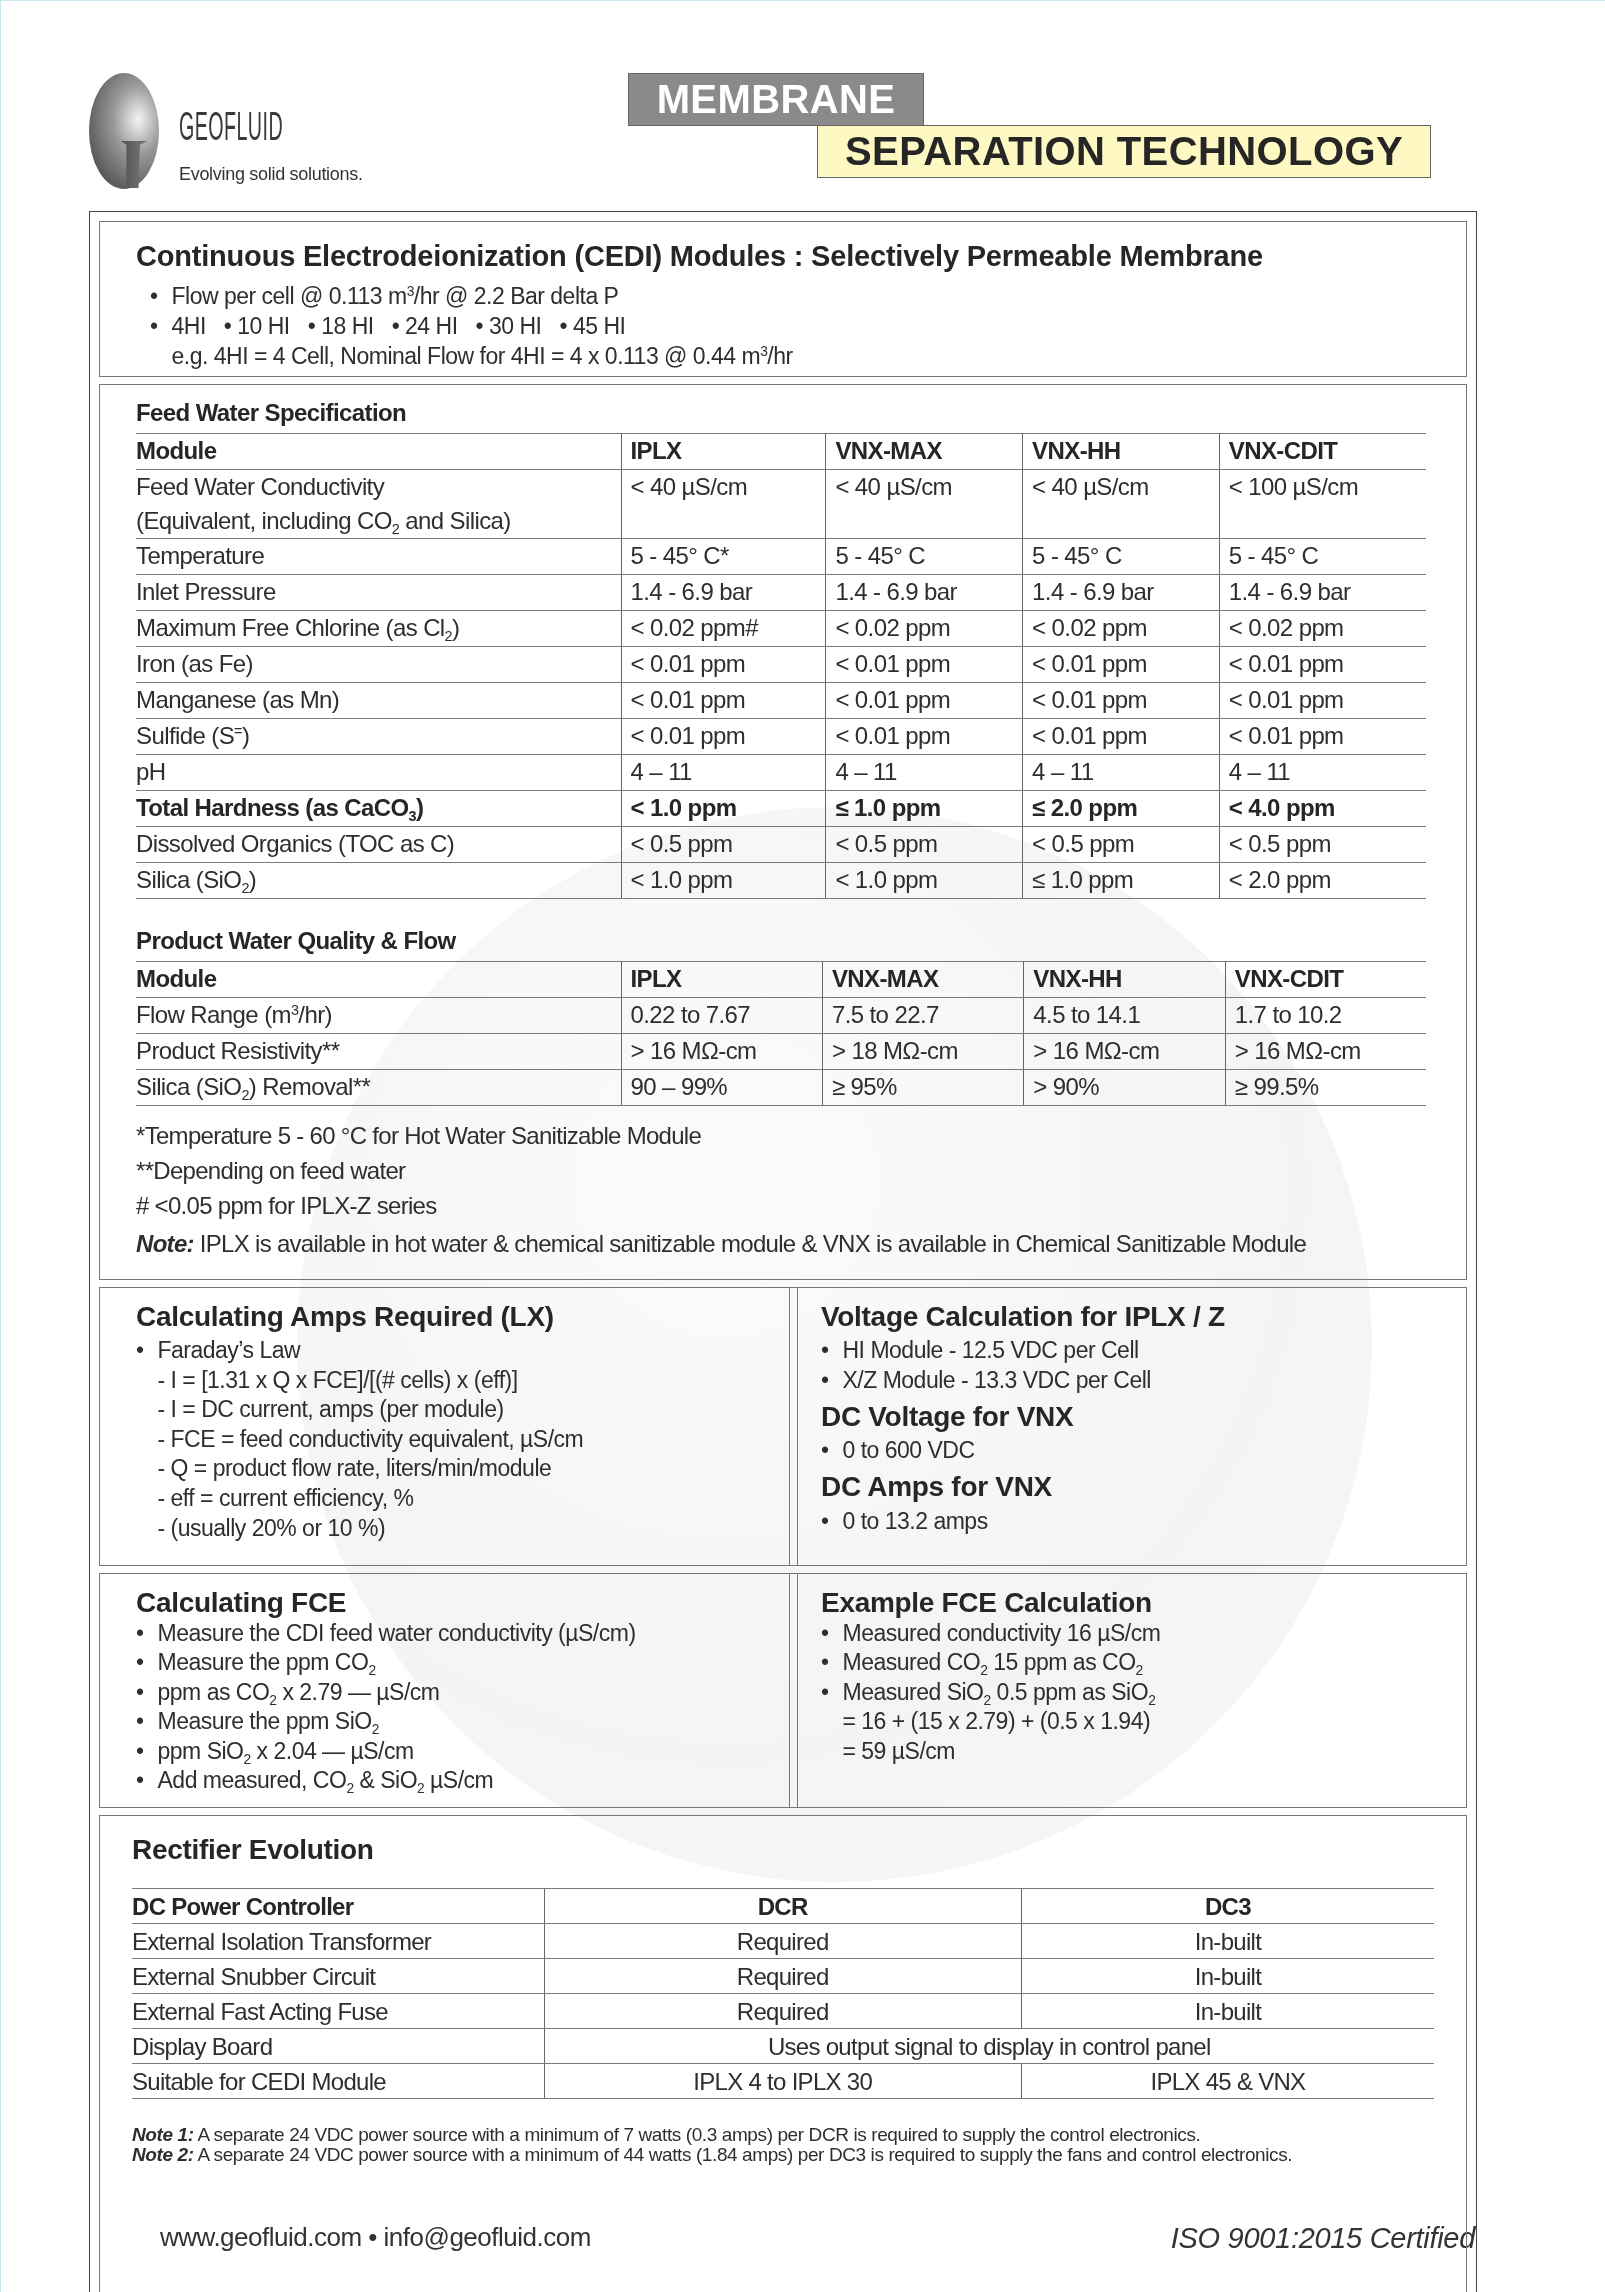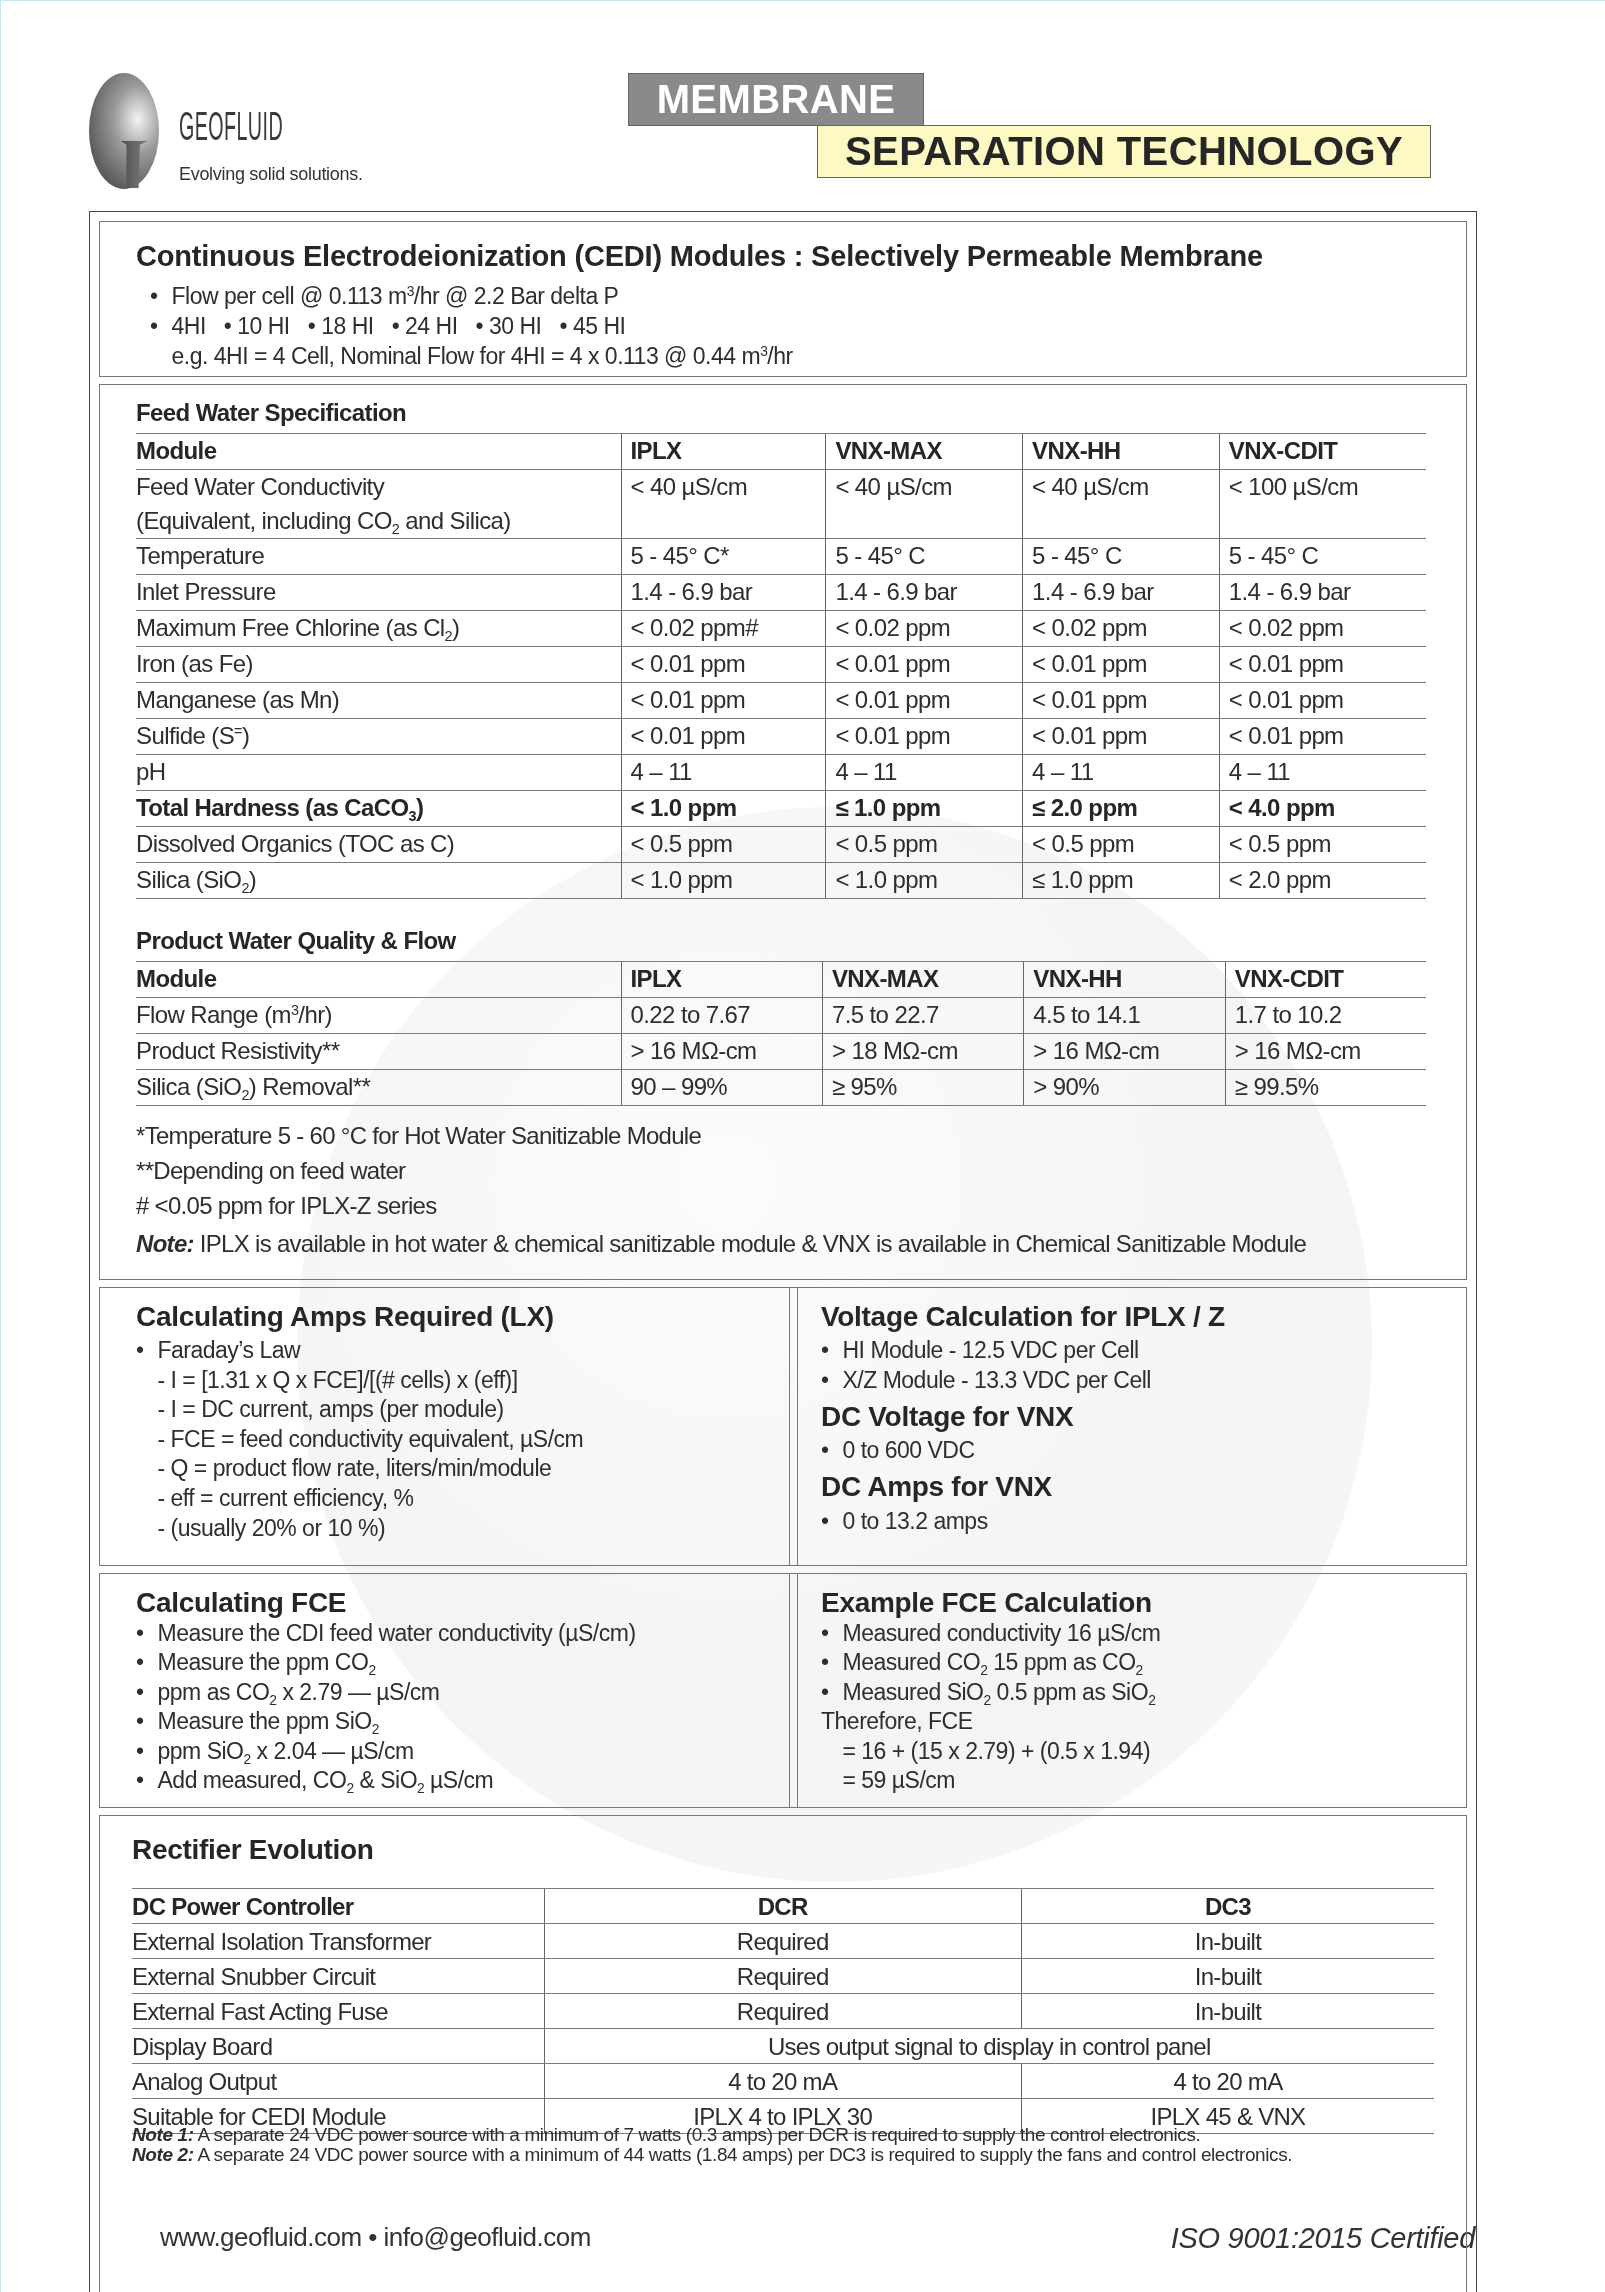--- a/index.html
+++ b/index.html
@@ -332,21 +332,20 @@
         </div>
       </div>
       <div class="half-r">
         <div class="box-content r-content">
           <h3>Example FCE Calculation</h3>
           <div id="ex-items">
               <div class="txt"><span class="bullet">•</span>Measured conductivity 16 µS/cm</div>
               <div class="txt"><span class="bullet">•</span>Measured CO<sub>2</sub> 15 ppm as CO<sub>2</sub></div>
               <div class="txt"><span class="bullet">•</span>Measured SiO<sub>2</sub> 0.5 ppm as SiO<sub>2</sub></div>
             </div>
-          <div class="txt">Therefore, FCE</div>
           <div class="txt ind" style="padding-left:21.5px">= 16 + (15 x 2.79) + (0.5 x 1.94)</div>
           <div class="txt ind" style="padding-left:21.5px">= 59 µS/cm</div>
         </div>
       </div>
     </div>
 
     <div class="section sec-rect">
       <h3 class="rect-title">Rectifier Evolution</h3>
       <table class="rect">
         <thead>
@@ -370,25 +369,20 @@
             <tr>
               <td class="l">External Fast Acting Fuse</td>
               <td class="c">Required</td>
               <td class="c">In-built</td>
             </tr>
             <tr>
               <td class="l">Display Board</td>
               <td class="c" colspan="2">Uses output signal to display in control panel</td>
             </tr>
             <tr>
-              <td class="l">Analog Output</td>
-              <td class="c">4 to 20 mA</td>
-              <td class="c">4 to 20 mA</td>
-            </tr>
-            <tr>
               <td class="l">Suitable for CEDI Module</td>
               <td class="c">IPLX 4 to IPLX 30</td>
               <td class="c">IPLX 45 &amp; VNX</td>
             </tr>
           </tbody>
       </table>
       <div class="rect-notes">
         <div><b><i>Note 1:</i></b><span> A separate 24 VDC power source with a minimum of 7 watts (0.3 amps) per DCR is required to supply the control electronics.</span></div>
         <div><b><i>Note 2:</i></b><span> A separate 24 VDC power source with a minimum of 44 watts (1.84 amps) per DC3 is required to supply the fans and control electronics.</span></div>
       </div>

